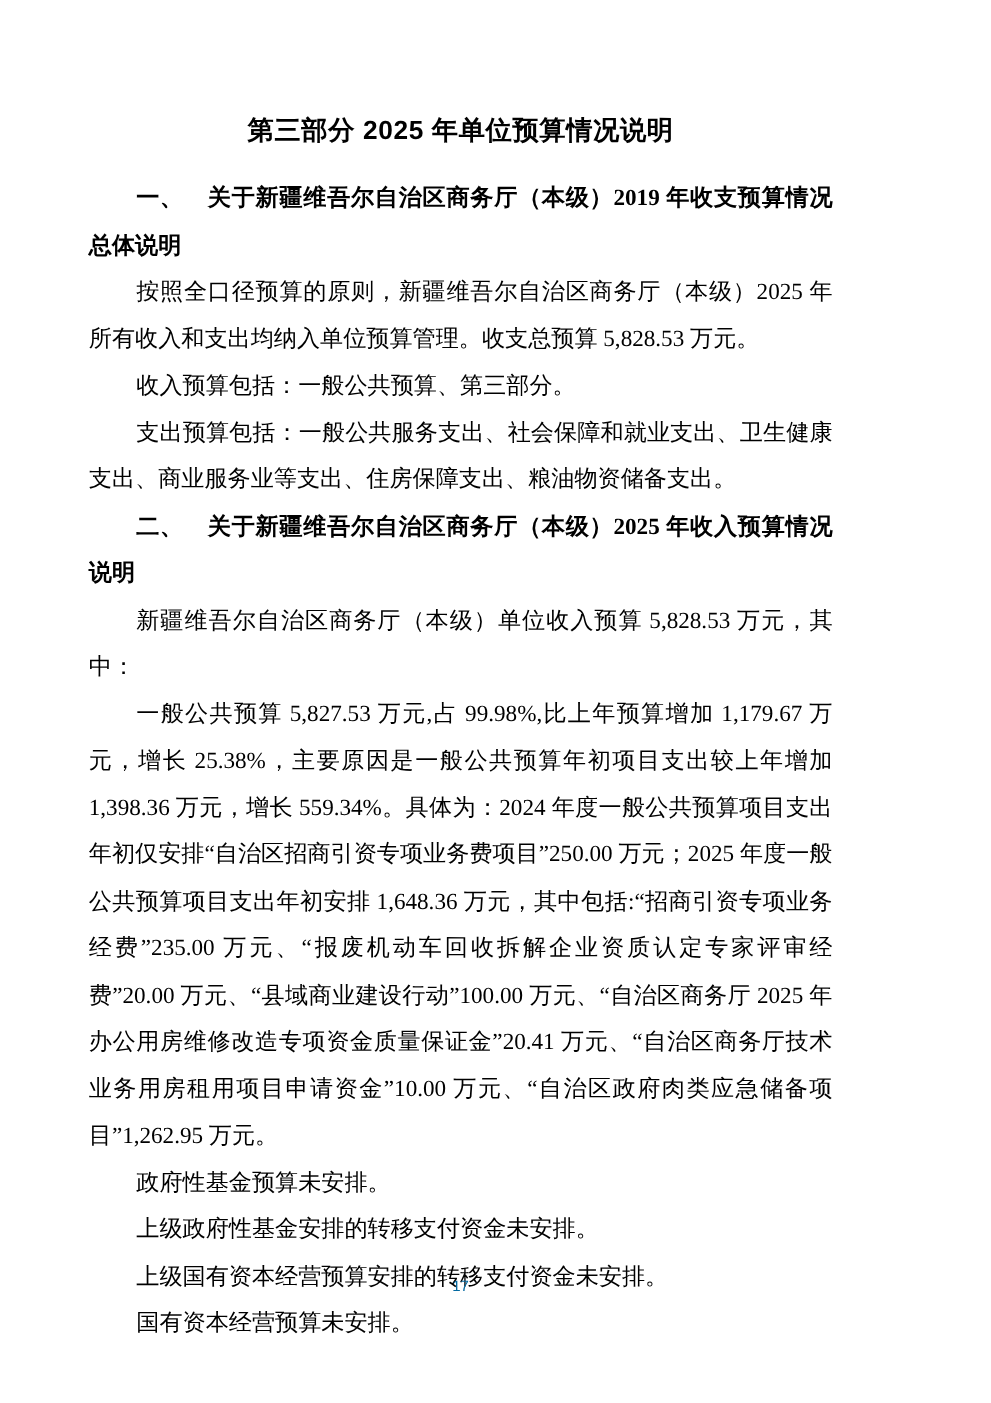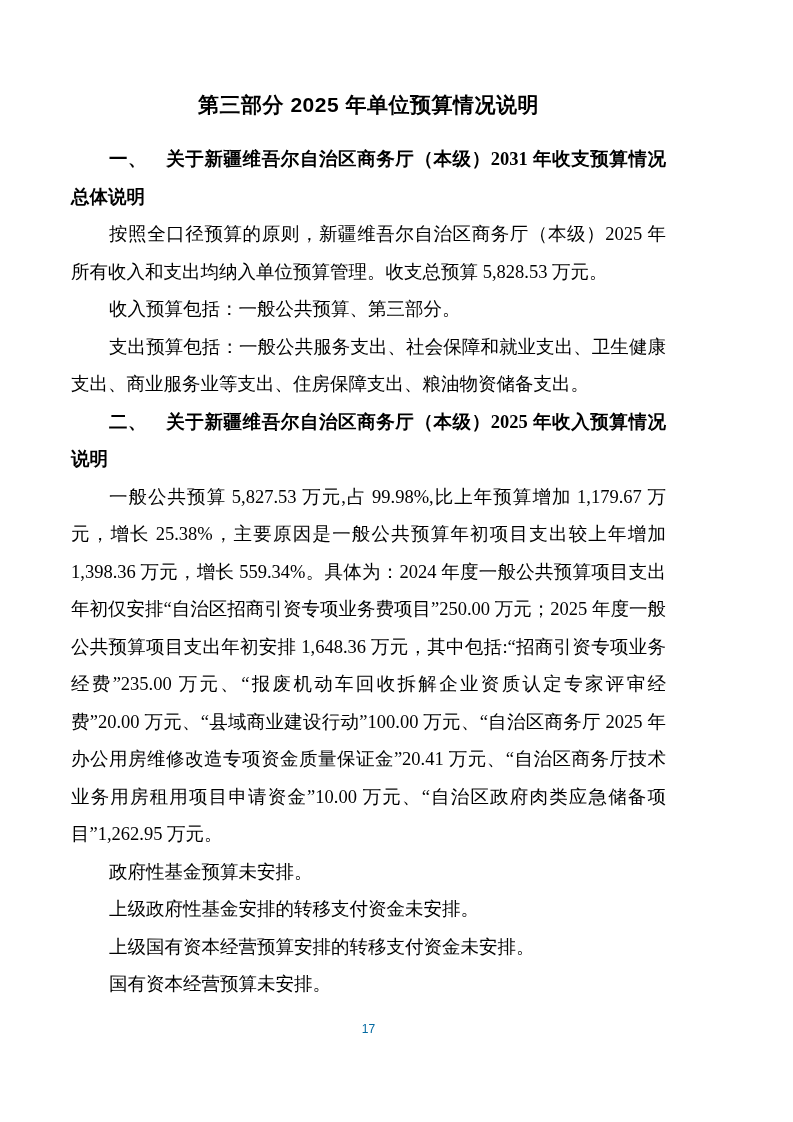--- a/index.html
+++ b/index.html
@@ -52,30 +52,31 @@
     color: #0369a1;
   }
 </style>
 </head>
 <body>
 
 <div class="page">
   <div class="content">
     <h1 class="doc-title">第三部分 2025 年单位预算情况说明</h1>
 
-    <p class="blk heading">一、　关于新疆维吾尔自治区商务厅（本级）2031 年收支预算情况总体说明</p>
+    <p class="blk heading">一、　关于新疆维吾尔自治区商务厅（本级）2019 年收支预算情况总体说明</p>
 
     <p class="blk">按照全口径预算的原则，新疆维吾尔自治区商务厅（本级）2025 年所有收入和支出均纳入单位预算管理。收支总预算 5,828.53 万元。</p>
 
     <p class="blk">收入预算包括：一般公共预算、第三部分。</p>
 
     <p class="blk">支出预算包括：一般公共服务支出、社会保障和就业支出、卫生健康支出、商业服务业等支出、住房保障支出、粮油物资储备支出。</p>
 
     <p class="blk heading">二、　关于新疆维吾尔自治区商务厅（本级）2025 年收入预算情况说明</p>
 
+    <p class="blk">新疆维吾尔自治区商务厅（本级）单位收入预算 5,828.53 万元，其中：</p>
 
     <p class="blk">一般公共预算 5,827.53 万元,占 99.98%,比上年预算增加 1,179.67 万元，增长 25.38%，主要原因是一般公共预算年初项目支出较上年增加 1,398.36 万元，增长 559.34%。具体为：2024 年度一般公共预算项目支出年初仅安排“自治区招商引资专项业务费项目”250.00 万元；2025 年度一般公共预算项目支出年初安排 1,648.36 万元，其中包括:“招商引资专项业务经费”235.00 万元、“报废机动车回收拆解企业资质认定专家评审经费”20.00 万元、“县域商业建设行动”100.00 万元、“自治区商务厅 2025 年办公用房维修改造专项资金质量保证金”20.41 万元、“自治区商务厅技术业务用房租用项目申请资金”10.00 万元、“自治区政府肉类应急储备项目”1,262.95 万元。</p>
 
 
     <p class="blk">政府性基金预算未安排。</p>
 
     <p class="blk">上级政府性基金安排的转移支付资金未安排。</p>
 
     <p class="blk">上级国有资本经营预算安排的转移支付资金未安排。</p>
 

